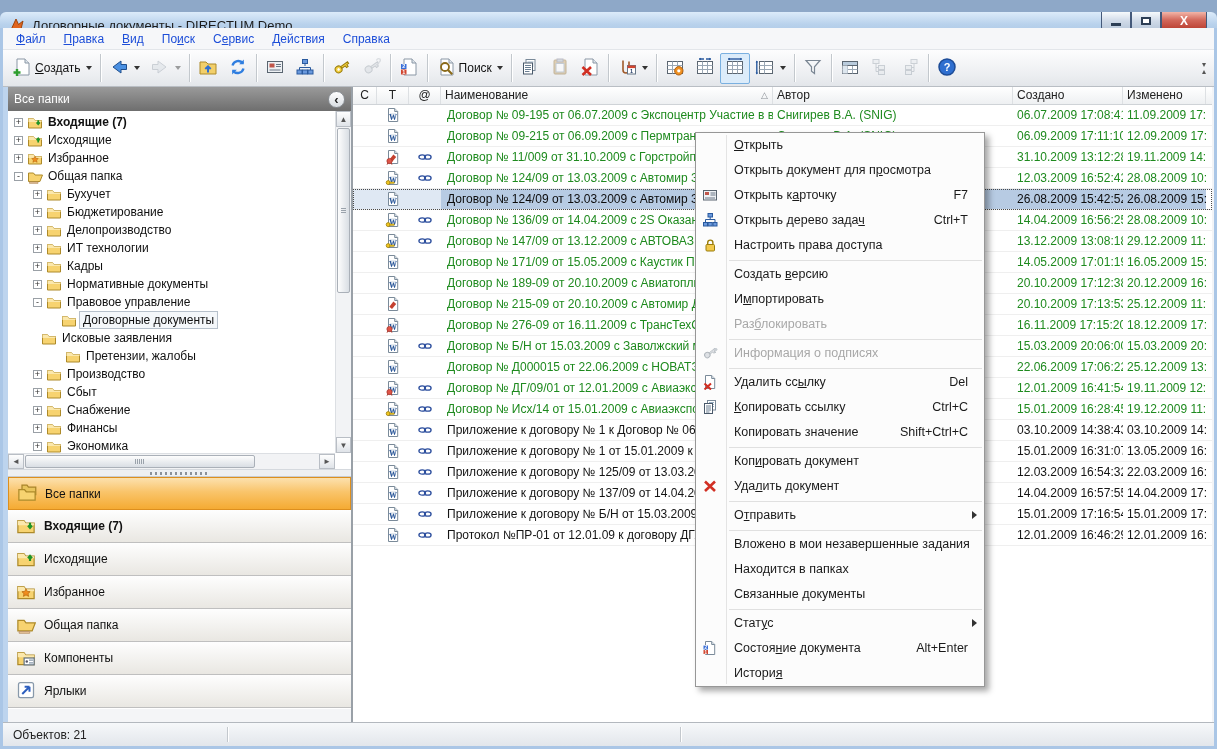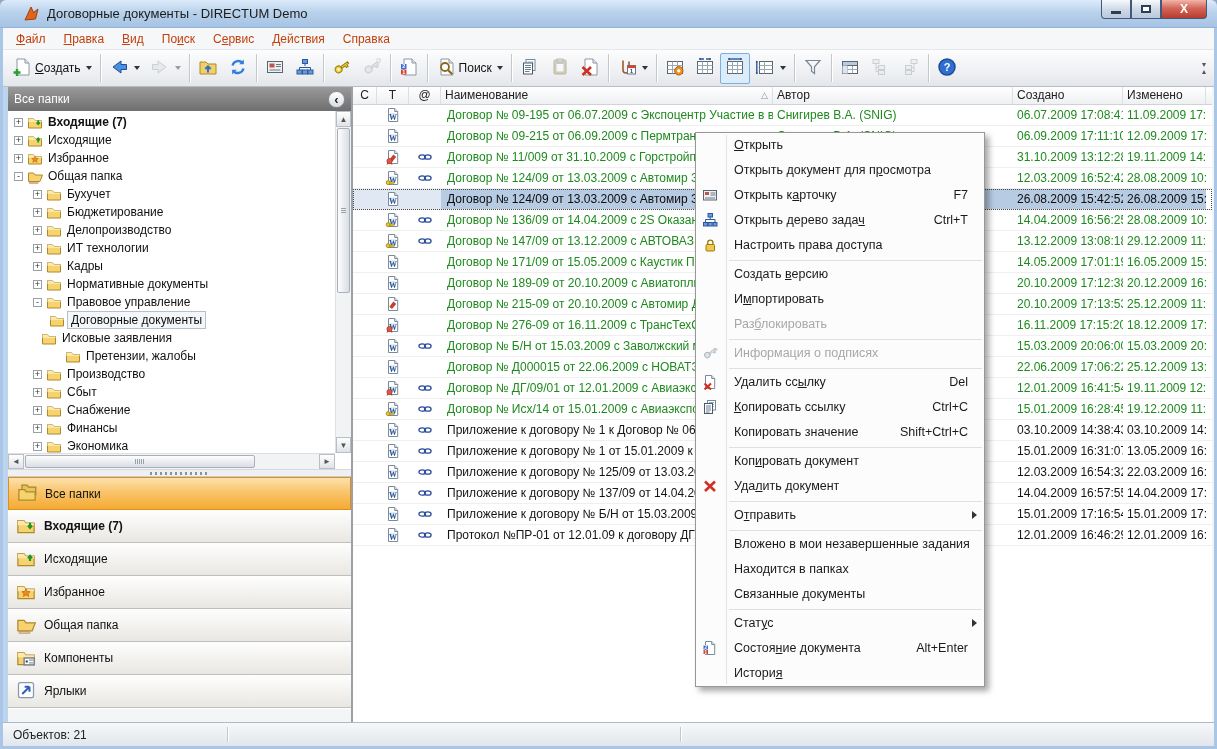--- a/index.html
+++ b/index.html
@@ -1,39 +1,39 @@
 <!DOCTYPE html>
 <html><head>
 <meta charset="utf-8">
 <style>
   * { margin:0; padding:0; box-sizing:border-box; }
   html,body { width:1217px; height:749px; overflow:hidden; }
   body { font-family:"Liberation Sans",sans-serif; font-size:12px; background:#8ea8c8; position:relative; }
   u { text-decoration:underline; }
 
   
-  .titlebar { position:absolute; left:0; top:0; width:1217px; height:28px;
+  .titlebar { position:absolute; left:0; top:12px; width:1217px; height:28px;
     background:linear-gradient(#dcebfa,#b9d2ec 45%,#a6c3e4); border-radius:6px 6px 0 0;
-    display:flex; align-items:center; padding:0 23px; border-bottom:1px solid #93b2d4; }
+    display:flex; align-items:center; padding:0 8px; border-bottom:1px solid #93b2d4; }
   .titlebar .title { font-size:13px; color:#1c1c1c; margin-left:6px; }
   .app-icon svg { display:block; }
   .winbtns { position:absolute; right:10px; top:0; display:flex; }
   .wbtn { width:30px; height:19px; border:1px solid #44597a; border-top:none; display:flex; align-items:center; justify-content:center;
     background:linear-gradient(#f7fafc,#cfdae8 50%,#b9c8da); }
   .wbtn.min { border-radius:0 0 0 4px; }
   .wbtn.close { width:46px; border-radius:0 0 4px 0; background:linear-gradient(#f2b5a8,#d2675a 45%,#b83c2e); color:#fff; font-weight:bold; font-size:12px; }
   .glyph-min { width:10px; height:3px; background:#2c3e55; margin-top:7px; }
   .glyph-max { width:10px; height:8px; border:2px solid #2c3e55; background:#fff; }
 
   .app { position:absolute; left:0; top:28px; width:1217px; height:721px; background:#aac6e6; padding:0 3px 3px 3px; }
   .app-inner { position:relative; width:100%; height:100%; background:#f2f4f7; }
 
   
   #menubar { position:absolute; left:0; top:0; right:0; height:22px; background:#f6f7f9; display:flex; align-items:center; padding-left:4px; border-bottom:1px solid #e3e6ea; }
-  .menu-item { padding:2px 9px; color:#c2410c; cursor:default; }
+  .menu-item { padding:2px 9px; color:#1d4ed8; cursor:default; }
 
   
   #toolbar { position:absolute; left:0; top:22px; right:0; height:37px; background:linear-gradient(#fdfdfe,#eceef1 70%,#e3e6ea);
     border-bottom:1px solid #b9bec4; display:flex; align-items:center; padding:0 4px; }
   .tb-btn { display:flex; align-items:center; gap:3px; padding:3px 4px; border:1px solid transparent; border-radius:2px; background:transparent; }
   .tb-btn.active { border-color:#7ab0e0; background:#dcecfa; }
   .tb-btn.disabled { opacity:.45; }
   .tb-btn .tb-label { font-size:12px; color:#111; }
   .caret { width:0; height:0; border-left:3px solid transparent; border-right:3px solid transparent; border-top:4px solid #333; margin-left:2px; }
   .tb-sep { width:1px; align-self:stretch; margin:4px 3px; background:#c3c8cd; box-shadow:1px 0 0 #fff; }
@@ -463,21 +463,21 @@
               <div class="tree-row" style="padding-left: 25px;">
                 <span class="toggle">-</span>
                 <span class="tree-ico">
                   <svg width="16" height="16" viewBox="0 0 16 16">
                     <path d="M1.5 4.5h4.8l1.5 2H14.5v7.5H1.5z" fill="#f7d370" stroke="#ad8a2a"></path>
                     <path d="M1.5 4.5h4.8l1.5 2H14.5v1.6H1.5z" fill="#fbe8ad" stroke="none"></path>
                   </svg>
                 </span>
                 <span class="tree-label">Правовое управление</span>
               </div>
-              <div class="tree-row" style="padding-left: 28px;">
+              <div class="tree-row" style="padding-left: 28px; margin-left: 12px;">
                 <span class="toggle-sp"></span>
                 <span class="tree-ico">
                   <svg width="16" height="16" viewBox="0 0 16 16">
                     <path d="M1.5 4.5h4.8l1.5 2H14.5v7.5H1.5z" fill="#f7d370" stroke="#ad8a2a"></path>
                     <path d="M1.5 4.5h4.8l1.5 2H14.5v1.6H1.5z" fill="#fbe8ad" stroke="none"></path>
                   </svg>
                 </span>
                 <span class="tree-label sel">Договорные документы</span>
               </div>
               <div class="tree-row" style="padding-left: 20px;">

